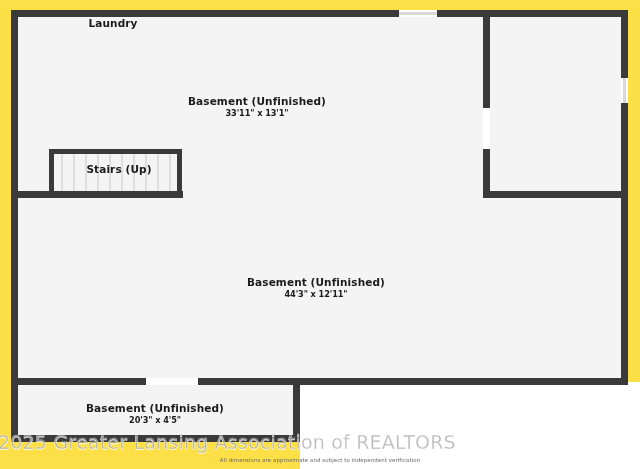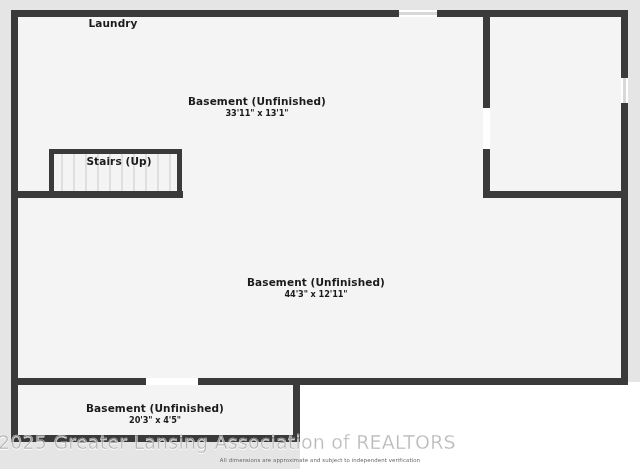--- a/index.html
+++ b/index.html
@@ -14,21 +14,21 @@
     overflow: hidden;
     font-family: "DejaVu Sans", "Liberation Sans", sans-serif;
   }
 
   #floorplan-stage {
     position: absolute;
     left: 0;
     top: 0;
     width: 640px;
     height: 469px;
-    background: #e5e5e5;
+    background: #fde047;
   }
 
   .plan-svg {
     position: absolute;
     left: 0;
     top: 0;
     width: 640px;
     height: 469px;
   }
 
@@ -59,21 +59,21 @@
   .room-label .room-dims {
     display: block;
     font-size: 8.2px;
     font-weight: 700;
     letter-spacing: -0.1px;
     margin-top: 1.5px;
   }
 
   .label-laundry  { left: 113px; top: 17px;  }
   .label-bsmt-top { left: 257px; top: 95px;  }
-  .label-stairs   { left: 119px; top: 155px; }
+  .label-stairs   { left: 119px; top: 163px; }
   .label-bonus    { left: 556px; top: 91px;  }
   .label-bsmt-mid { left: 316px; top: 276px; }
   .label-bsmt-bot { left: 155px; top: 402px; }
 
   
   .watermark {
     position: absolute;
     left: -2px;
     top: 431px;
     font-size: 19px;

